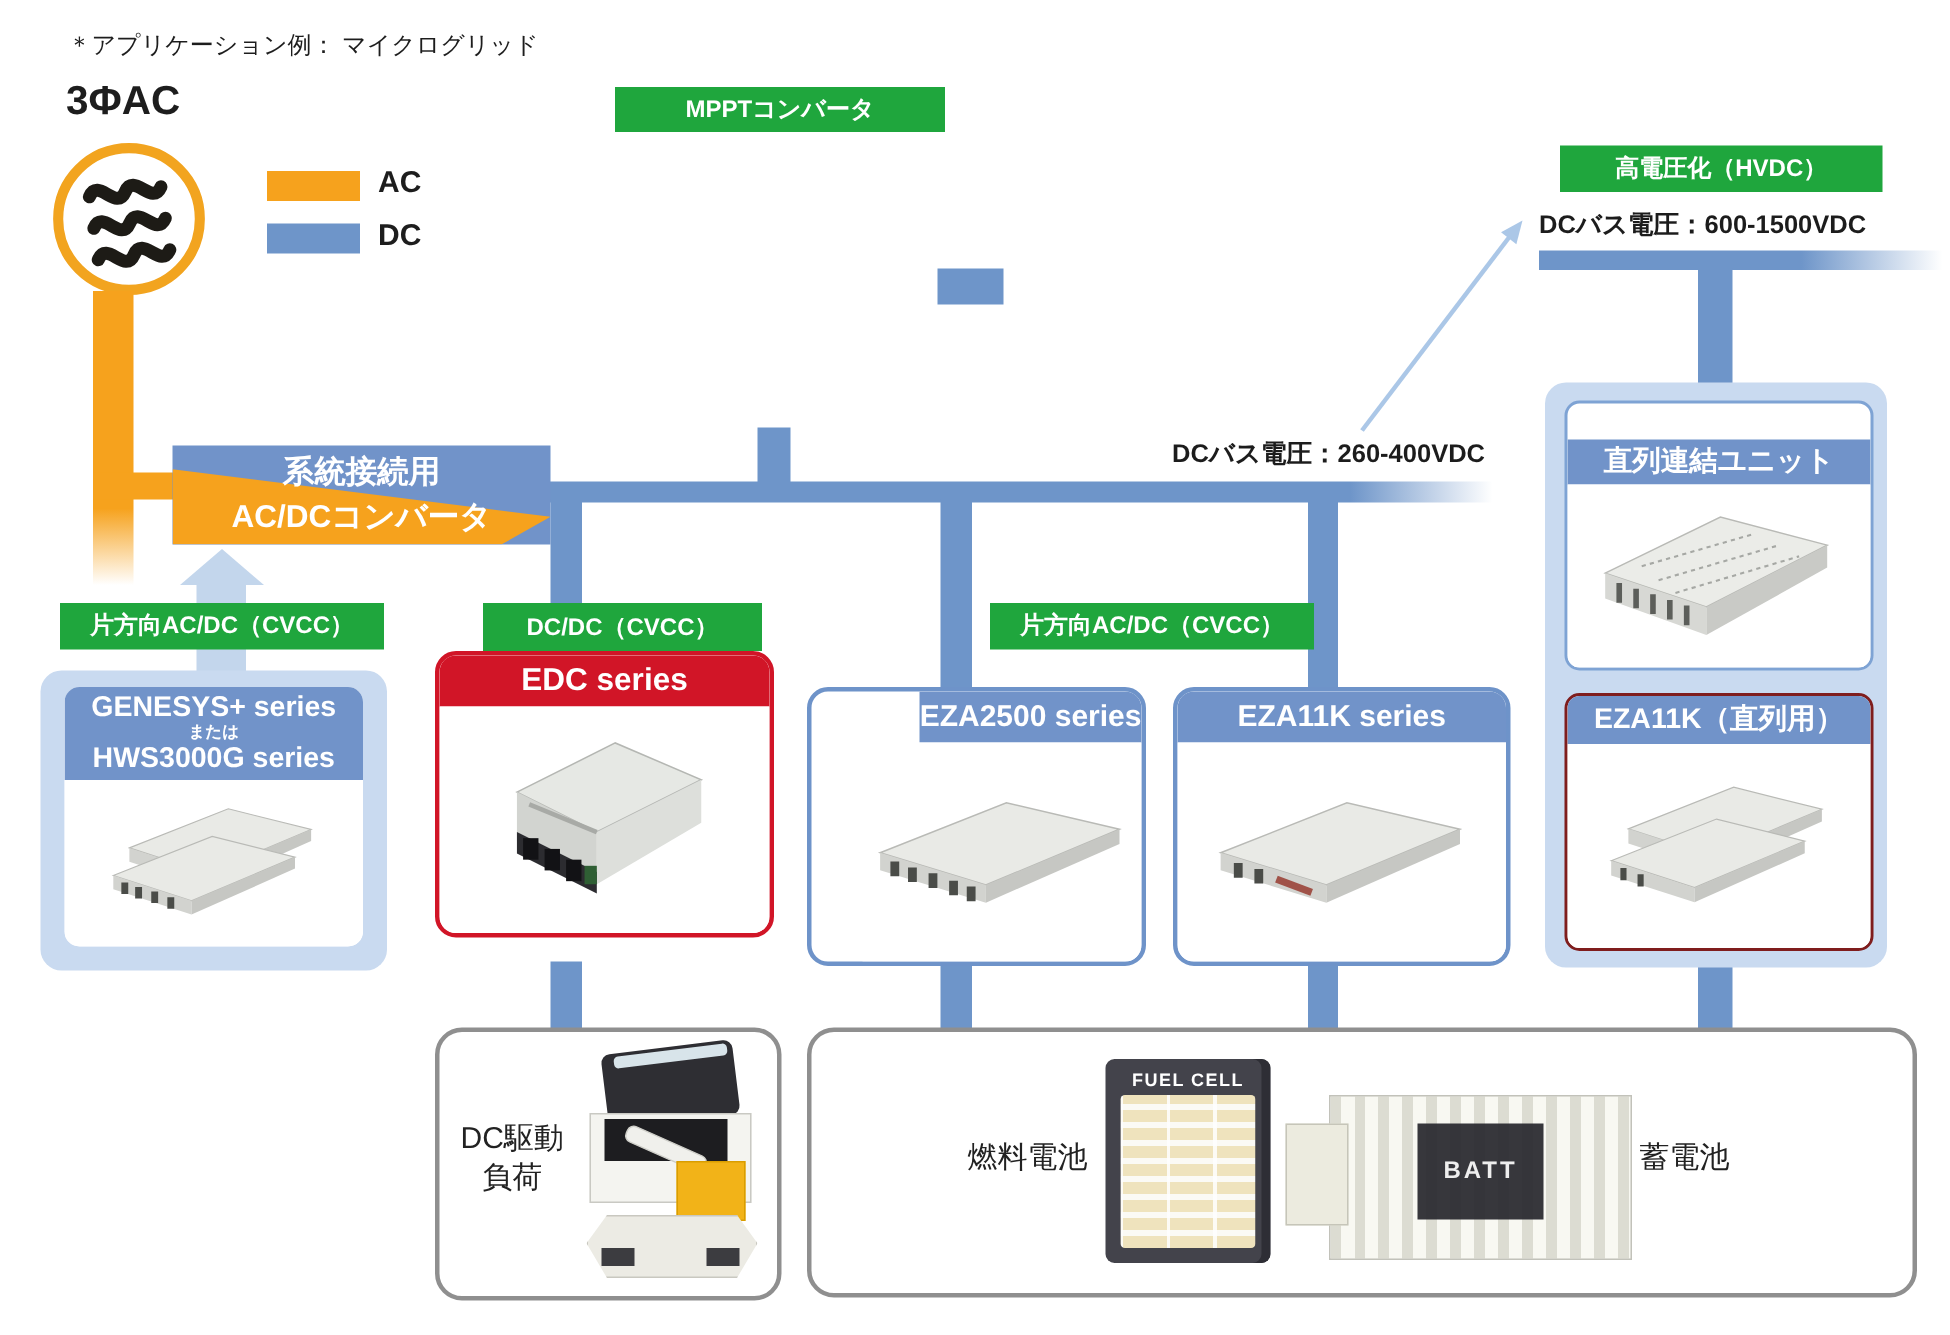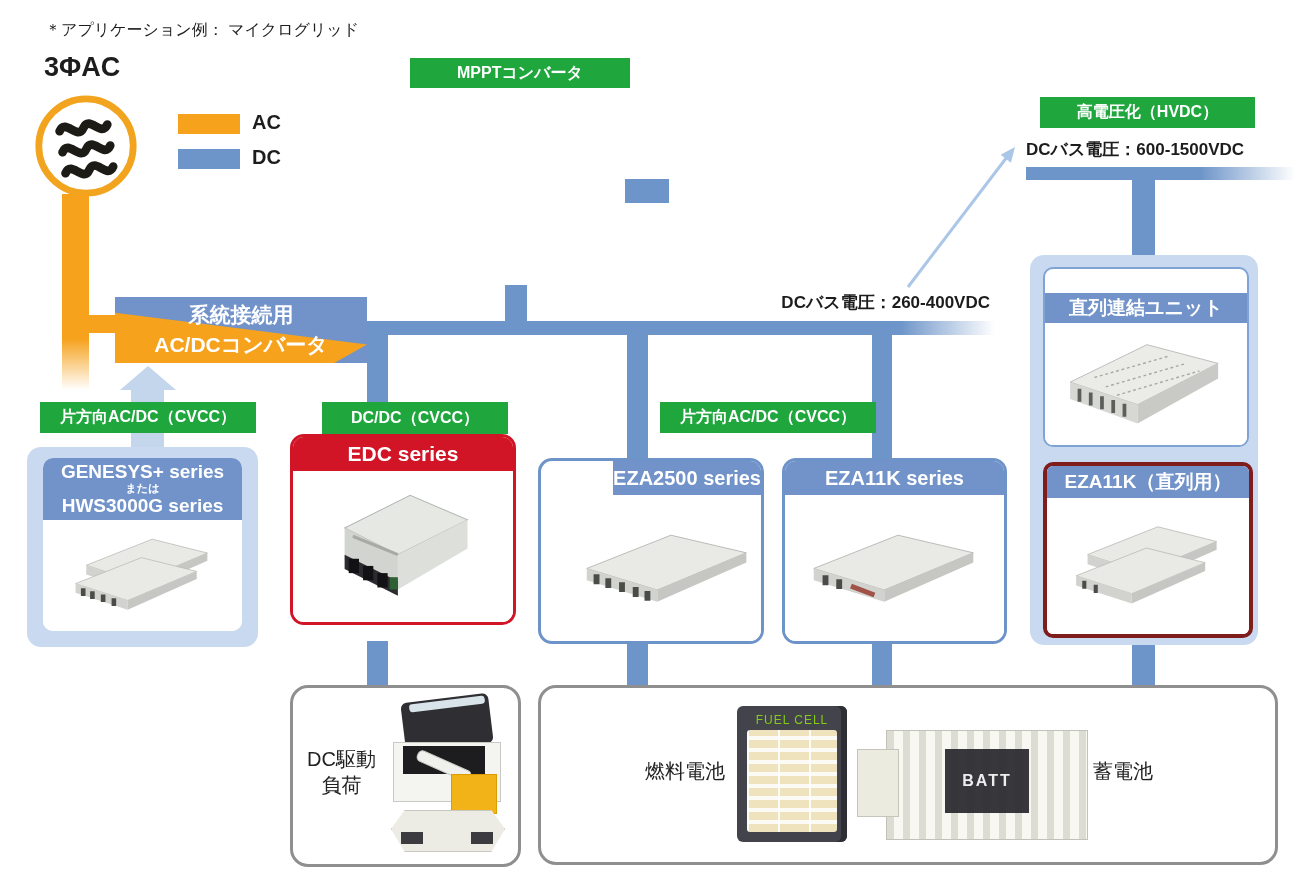--- a/index.html
+++ b/index.html
@@ -194,21 +194,21 @@
           <g stroke="#5c5e5a" stroke-width="4">
             <line x1="24" y1="57" x2="24" y2="71"></line>
               <line x1="36" y1="61" x2="36" y2="75"></line>
             <line x1="48" y1="65" x2="48" y2="79"></line>
               <line x1="60" y1="69" x2="60" y2="83"></line>
             <line x1="72" y1="73" x2="72" y2="87"></line>
           </g>
         </svg>
       </div>
     </div>
-    <div class="abs" style="left:13px;top:207px;width:202px;height:168px;background:#fff;border:4px solid #7f1d1d;
+    <div class="abs" style="left:13px;top:207px;width:202px;height:168px;background:#fff;border:2px solid #7f1d1d;
          border-radius:10px;overflow:hidden;display:flex;flex-direction:column;">
       <div class="card-head" style="font-size:19px;height:32px;line-height:32px;">EZA11K（直列用）</div>
       <div class="card-body">
         <svg width="176" height="98" viewBox="0 0 200 120">
           <g transform="translate(14,-2)">
             <polygon points="12,48 98,14 170,32 80,70" fill="#e9eae6" stroke="#b9bab6"></polygon>
             <polygon points="12,48 80,70 80,82 12,60" fill="#d2d3cf"></polygon>
             <polygon points="80,70 170,32 170,42 80,82" fill="#c6c7c3"></polygon>
           </g>
           <g transform="translate(0,24)">
@@ -241,21 +241,21 @@
            clip-path:polygon(12% 0,88% 0,100% 45%,88% 100%,12% 100%,0 45%);"></div>
       <div class="abs" style="left:26px;top:134px;width:22px;height:12px;background:#3c3c40;"></div>
       <div class="abs" style="left:96px;top:134px;width:22px;height:12px;background:#3c3c40;"></div>
     </div>
   </div>
 
   <div class="grayframe" style="left:538px;top:685px;width:734px;height:174px;">
     <div class="loadlabel" style="left:104px;top:70px;">燃料電池</div>
     <div class="abs" style="left:196px;top:18px;width:110px;height:136px;background:#43434b;border-radius:6px;
          box-shadow:inset -6px 0 0 #2e2e35;">
-      <div style="text-align:center;font-size:12px;font-weight:normal;color:#84cc16;letter-spacing:1px;margin-top:7px;">FUEL CELL</div>
+      <div style="text-align:center;font-size:12px;font-weight:bold;color:#ffffff;letter-spacing:1px;margin-top:7px;">FUEL CELL</div>
       <div class="fuelgrid"></div>
     </div>
     <div class="battbody" style="left:345px;top:42px;width:200px;height:108px;">
       <div class="abs" style="left:-30px;top:18px;width:40px;height:66px;background:#ecebdf;border:1px solid #c6c5b9;"></div>
       <div class="abs" style="left:58px;top:18px;width:84px;height:64px;background:rgba(38,38,44,0.92);
            display:flex;align-items:center;justify-content:center;color:#eee;font-weight:bold;font-size:16px;letter-spacing:2px;">BATT</div>
     </div>
     <div class="loadlabel" style="left:552px;top:70px;">蓄電池</div>
   </div>
 

